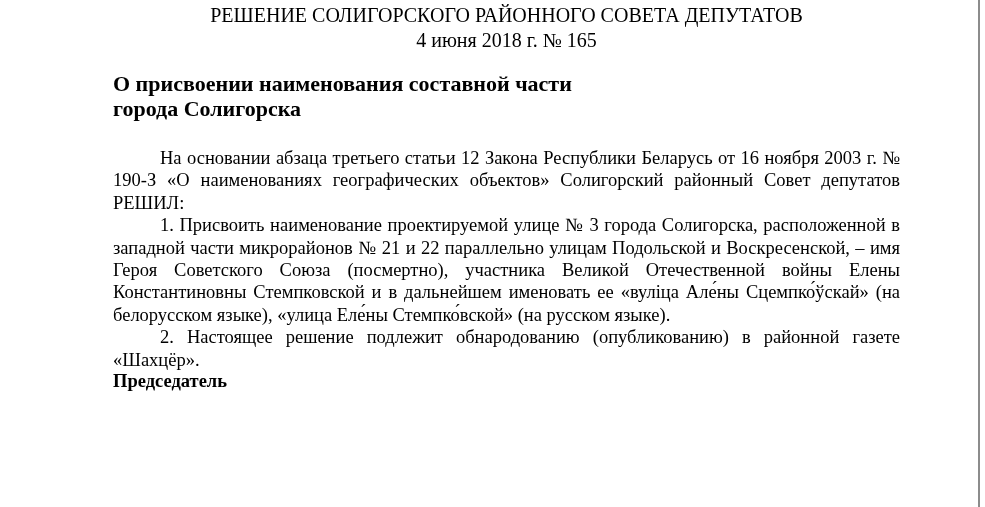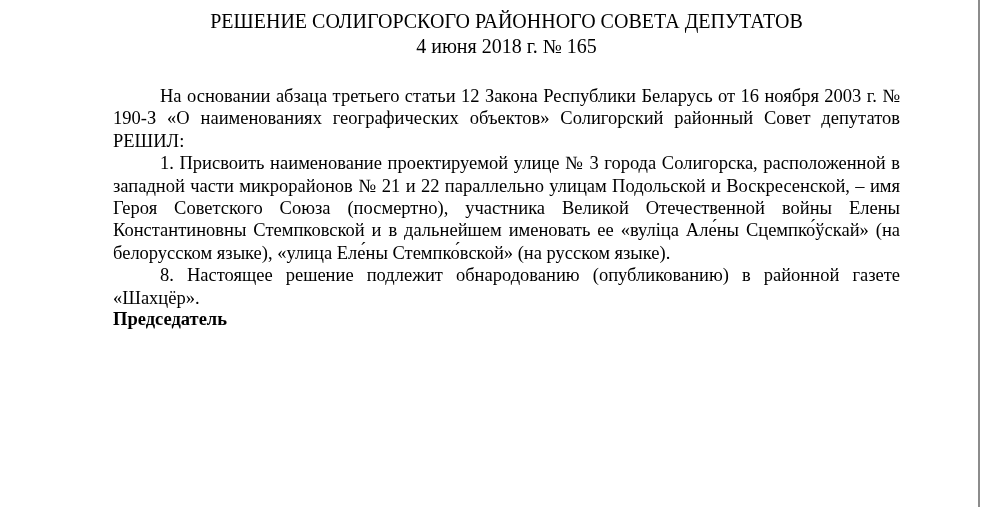--- a/index.html
+++ b/index.html
@@ -15,21 +15,21 @@
     position: relative;
     overflow: hidden;
   }
   .page {
     position: absolute;
     left: 113px;
     top: 0;
     width: 787px;
   }
   .doc-header {
-    padding-top: 9px;
+    padding-top: 3px;
     font-size: 20px;
     line-height: 25px;
     text-align: center;
     white-space: nowrap;
   }
   .doc-title {
     margin-top: 18px;
     font-weight: 700;
     font-size: 22px;
     line-height: 25px;
@@ -65,25 +65,29 @@
 </head>
 <body>
 
 <div class="page">
 
   <div class="doc-header">
     <div>РЕШЕНИЕ СОЛИГОРСКОГО РАЙОННОГО СОВЕТА ДЕПУТАТОВ</div>
     <div>4 июня 2018 г. № 165</div>
   </div>
 
+  <div class="doc-title">
+    <div>О присвоении наименования составной части</div>
+    <div>города Солигорска</div>
+  </div>
 
   <div class="doc-body">
     <p>На основании абзаца третьего статьи 12 Закона Республики Беларусь от 16 ноября 2003 г. № 190-З «О наименованиях географических объектов» Солигорский районный Совет депутатов РЕШИЛ:</p>
     <p>1. Присвоить наименование проектируемой улице № 3 города Солигорска, расположенной в западной части микрорайонов № 21 и 22 параллельно улицам Подольской и Воскресенской, – имя Героя Советского Союза (посмертно), участника Великой Отечественной войны Елены Константиновны Стемпковской и в дальнейшем именовать ее «вуліца Але́ны Сцемпко́ўскай» (на белорусском языке), «улица Еле́ны Стемпко́вской» (на русском языке).</p>
-    <p>8. Настоящее решение подлежит обнародованию (опубликованию) в районной газете «Шахцёр».</p>
+    <p>2. Настоящее решение подлежит обнародованию (опубликованию) в районной газете «Шахцёр».</p>
   </div>
 
   <div class="signature">
     <span>Председатель</span>
   </div>
 
 </div>
 
 <div class="right-border"></div>
 

